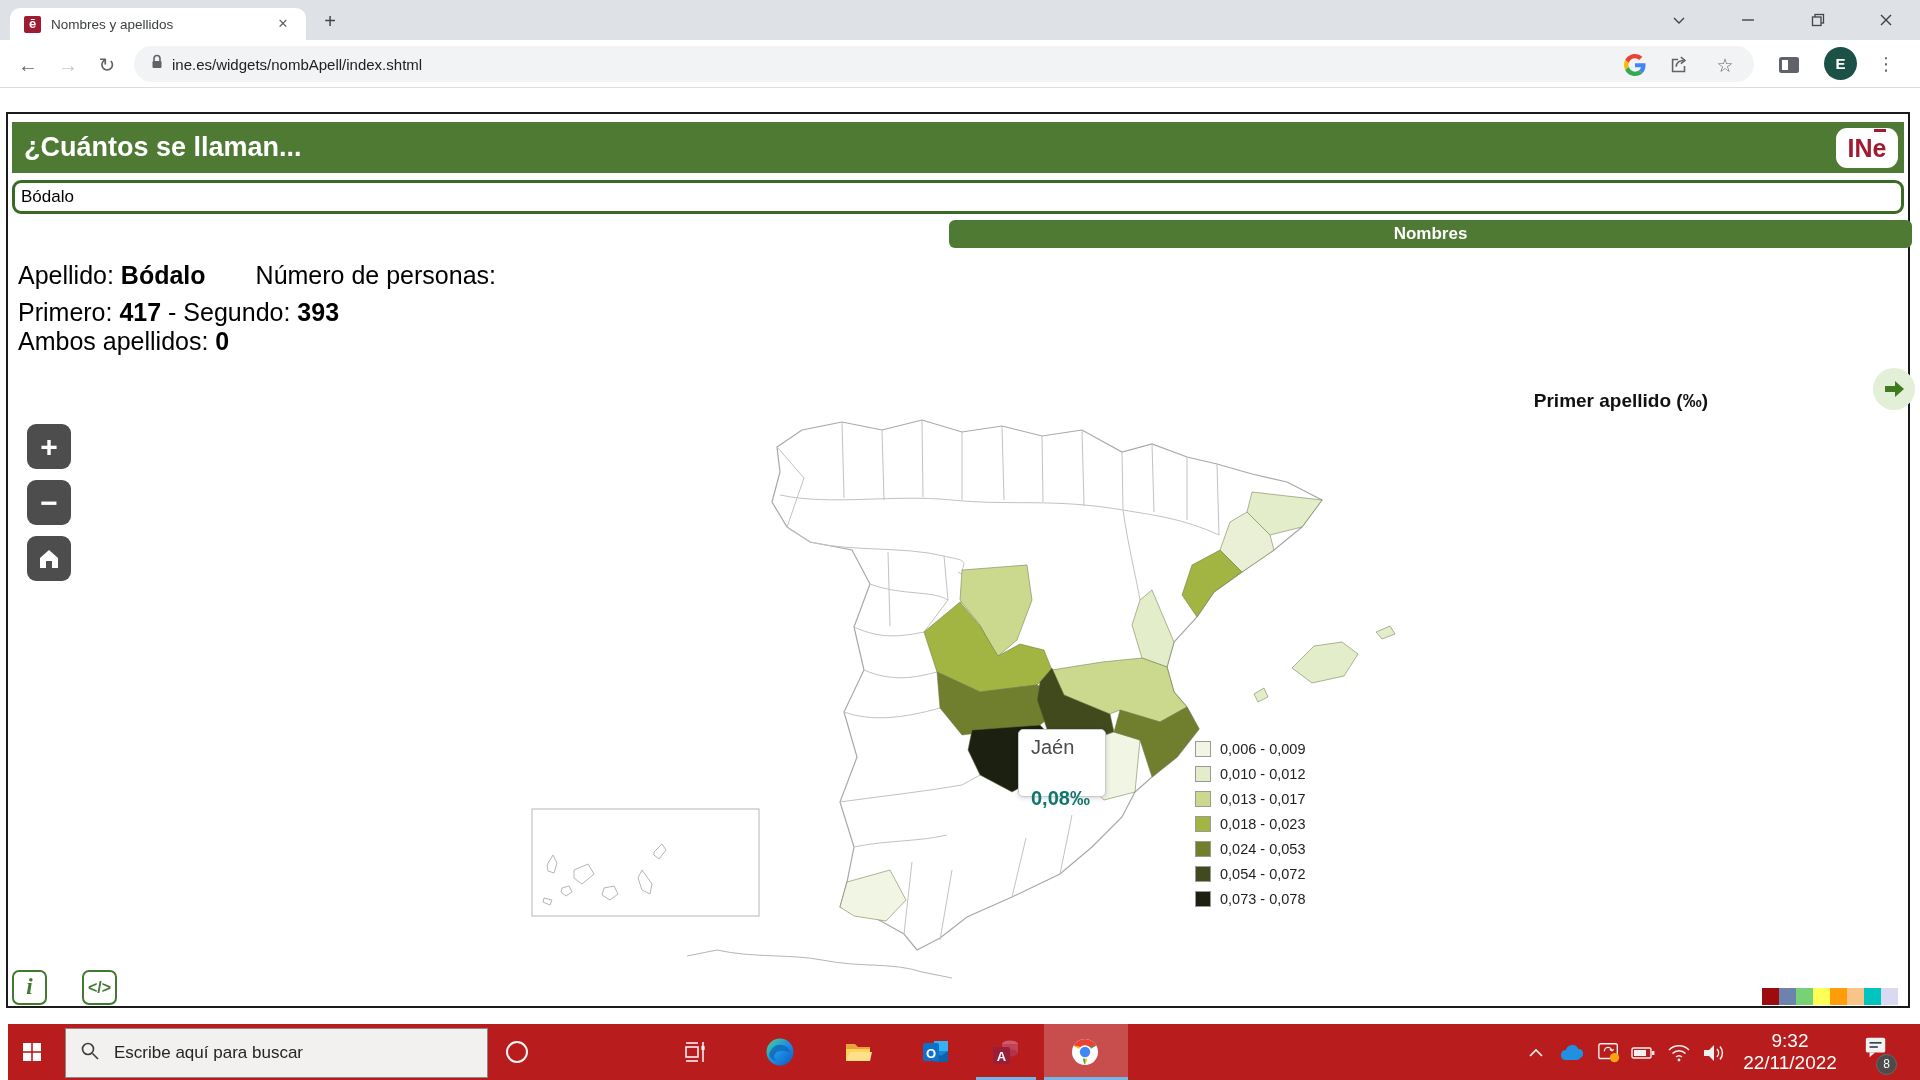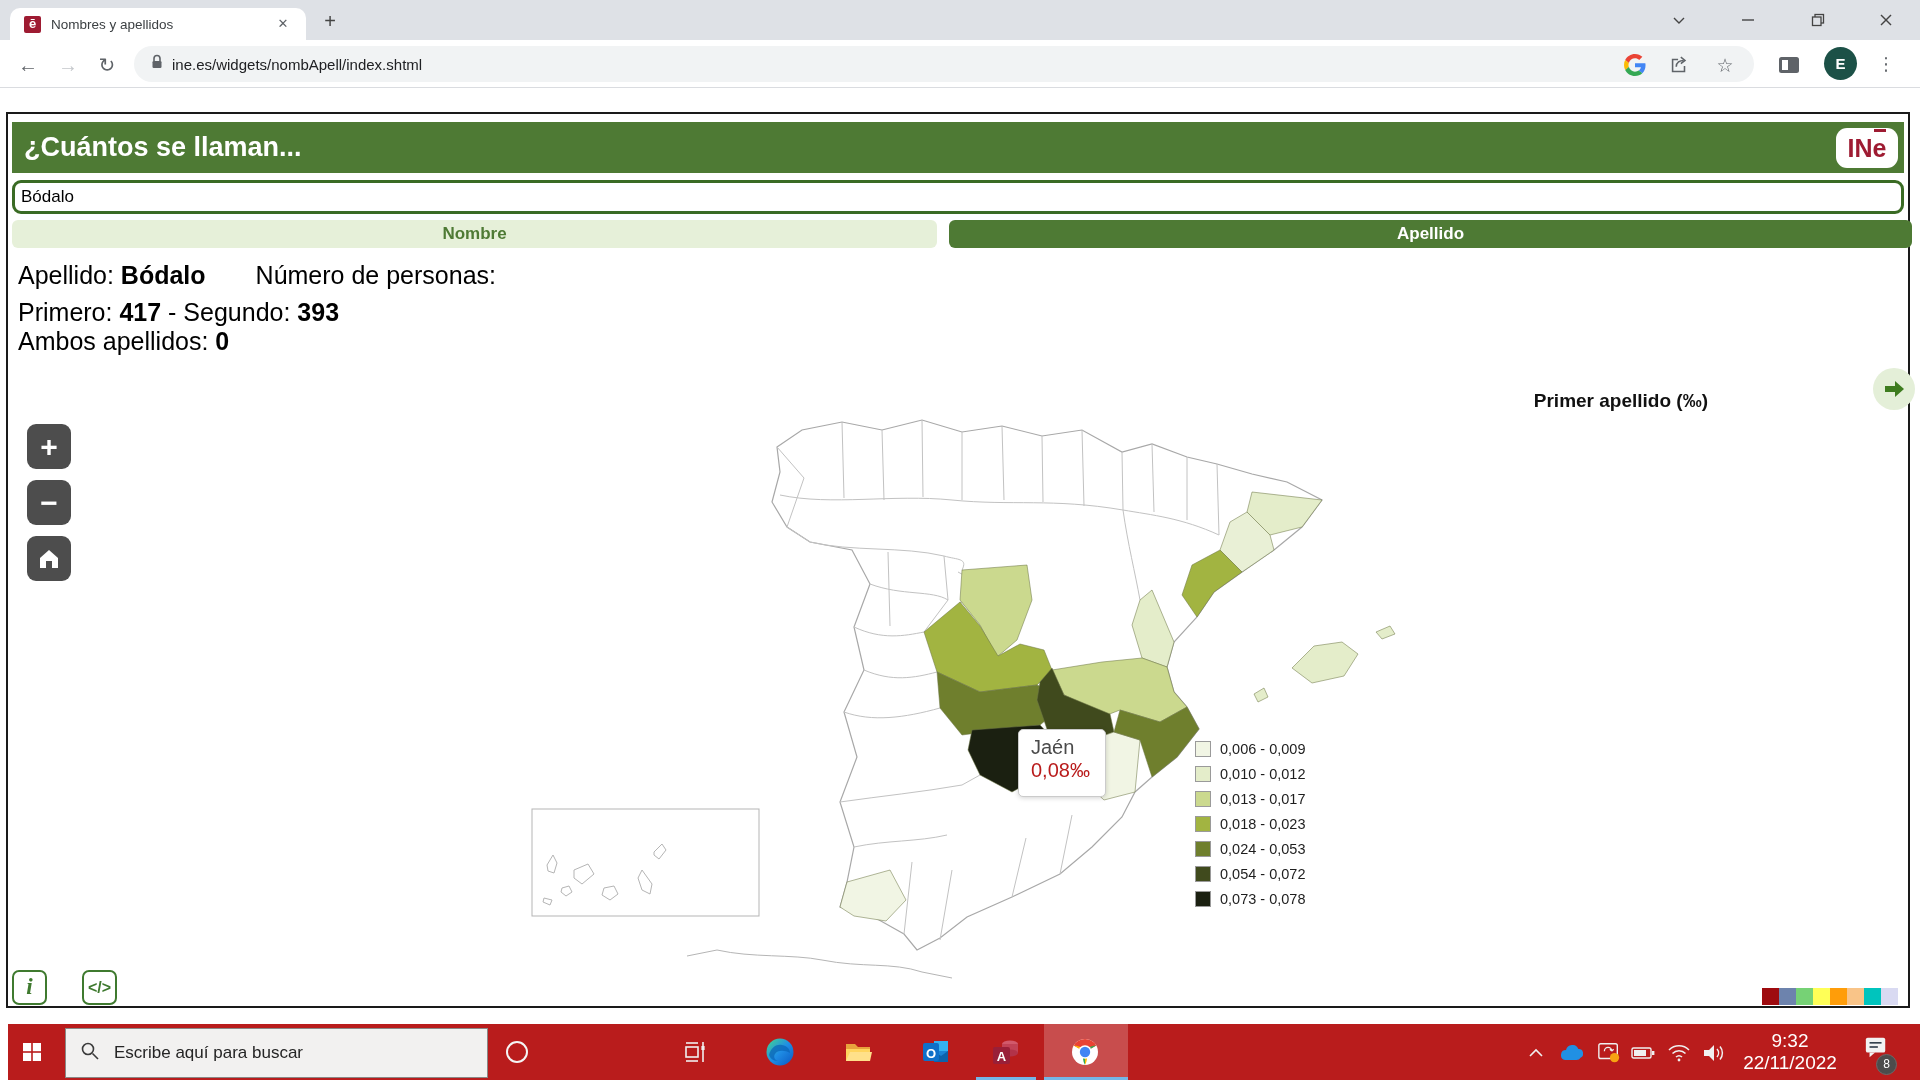--- a/index.html
+++ b/index.html
@@ -57,21 +57,21 @@
                font-size:19px; font-weight:bold; color:#111; }
   #next-btn { position:absolute; left:1865px; top:254px; width:42px; height:42px; border-radius:50%;
               background:#e4efd8; display:flex; align-items:center; justify-content:center; }
   .zoombtn { position:absolute; left:19px; width:44px; height:45px; background:#4d4d4d; border-radius:9px;
              color:#fff; text-align:center; display:flex; align-items:center; justify-content:center;
              font-size:30px; font-weight:bold; }
   #tooltip { position:absolute; left:1010px; top:615px; width:88px; height:68px; background:#fff;
              border:1px solid #cbcbcb; border-radius:5px; box-shadow:0 1px 5px rgba(0,0,0,.18);
              padding:6px 0 0 12px; }
   #tooltip .tt1 { font-size:20px; color:#4a4a4a; }
-  #tooltip .tt2 { font-size:20px; color:#b91c1c; font-weight:normal; }
+  #tooltip .tt2 { font-size:20px; color:#0f766e; font-weight:bold;margin-top:28px; }
   #legend { position:absolute; left:1187px; top:622px; }
   .lg-row { height:25px; display:flex; align-items:center; }
   .lg-swatch { width:16px; height:16px; border:1px solid #9a9a9a; margin-right:9px; }
   .lg-label { font-size:14.5px; color:#1e1e1e; }
   .foot-btn { position:absolute; top:856px; width:35px; height:35px; background:#fff;
               border:2px solid #3f7a2f; border-radius:7px; color:#3f7a2f; text-align:center; }
   #info-btn { left:4px; font-family:"Liberation Serif", serif; font-style:italic; font-weight:bold;
               font-size:23px; line-height:30px; }
   #embed-btn { left:74px; font-weight:bold; font-size:16px; line-height:31px; }
   #color-strip { position:absolute; left:1754px; top:874px; display:flex; }
@@ -173,22 +173,21 @@
   </div>
   <div id="avatar">E</div>
   <div id="kebab">⋮</div>
 
   <div id="widget">
     <div id="w-header">
       <span>¿Cuántos se llaman...</span>
       <span id="ine-logo"><span>IN</span><span class="logo-e">e</span></span>
     </div>
     <input id="w-input" value="Bódalo" style="">
-    <div class="w-tab" id="tab-nombre">Nombre</div>
-    <div class="w-tab" id="tab-apellido">Apellido</div>
+    <div class="w-tab" id="tab-apellido">Nombres</div>
 
     <div class="res-line" style="top:147px;">
       <span>Apellido: </span><b>Bódalo</b><span id="num-pers">Número de personas:</span>
     </div>
     <div class="res-line" style="top:184px;">
       <span>Primero: </span><b>417</b><span> - </span><span>Segundo: </span><b>393</b>
     </div>
     <div class="res-line" style="top:213px;">
       <span>Ambos apellidos: </span><b>0</b>
     </div>

